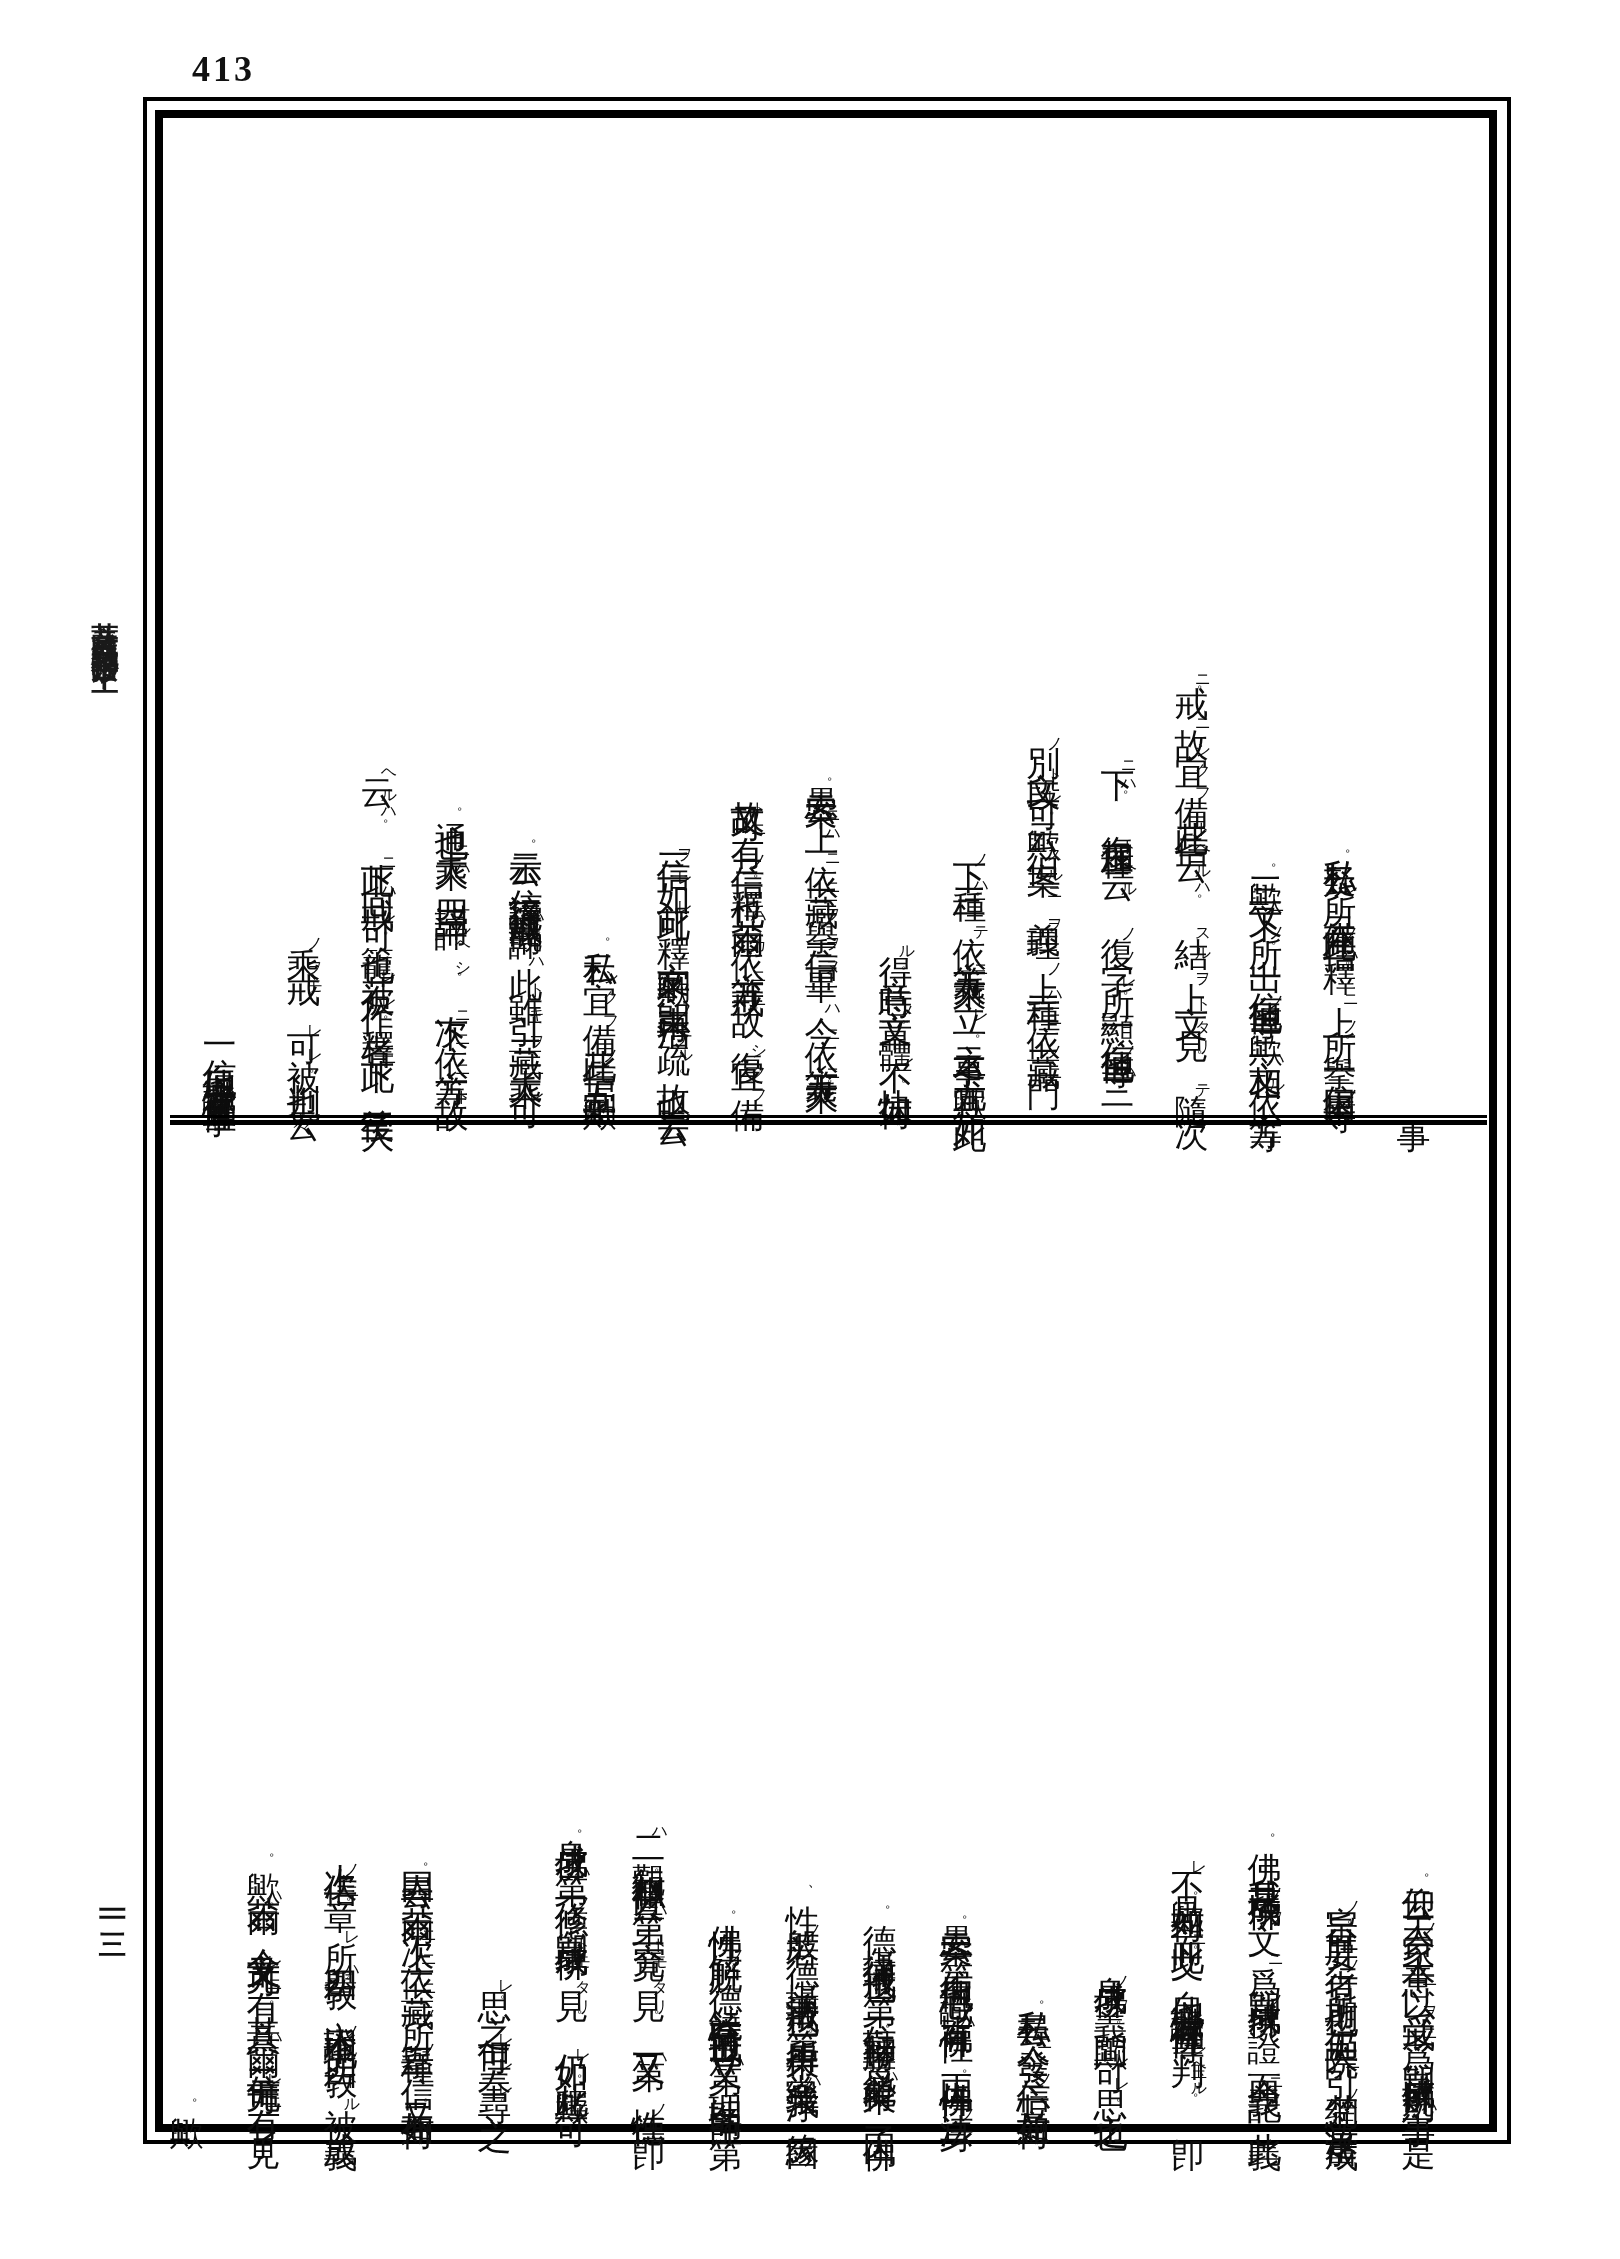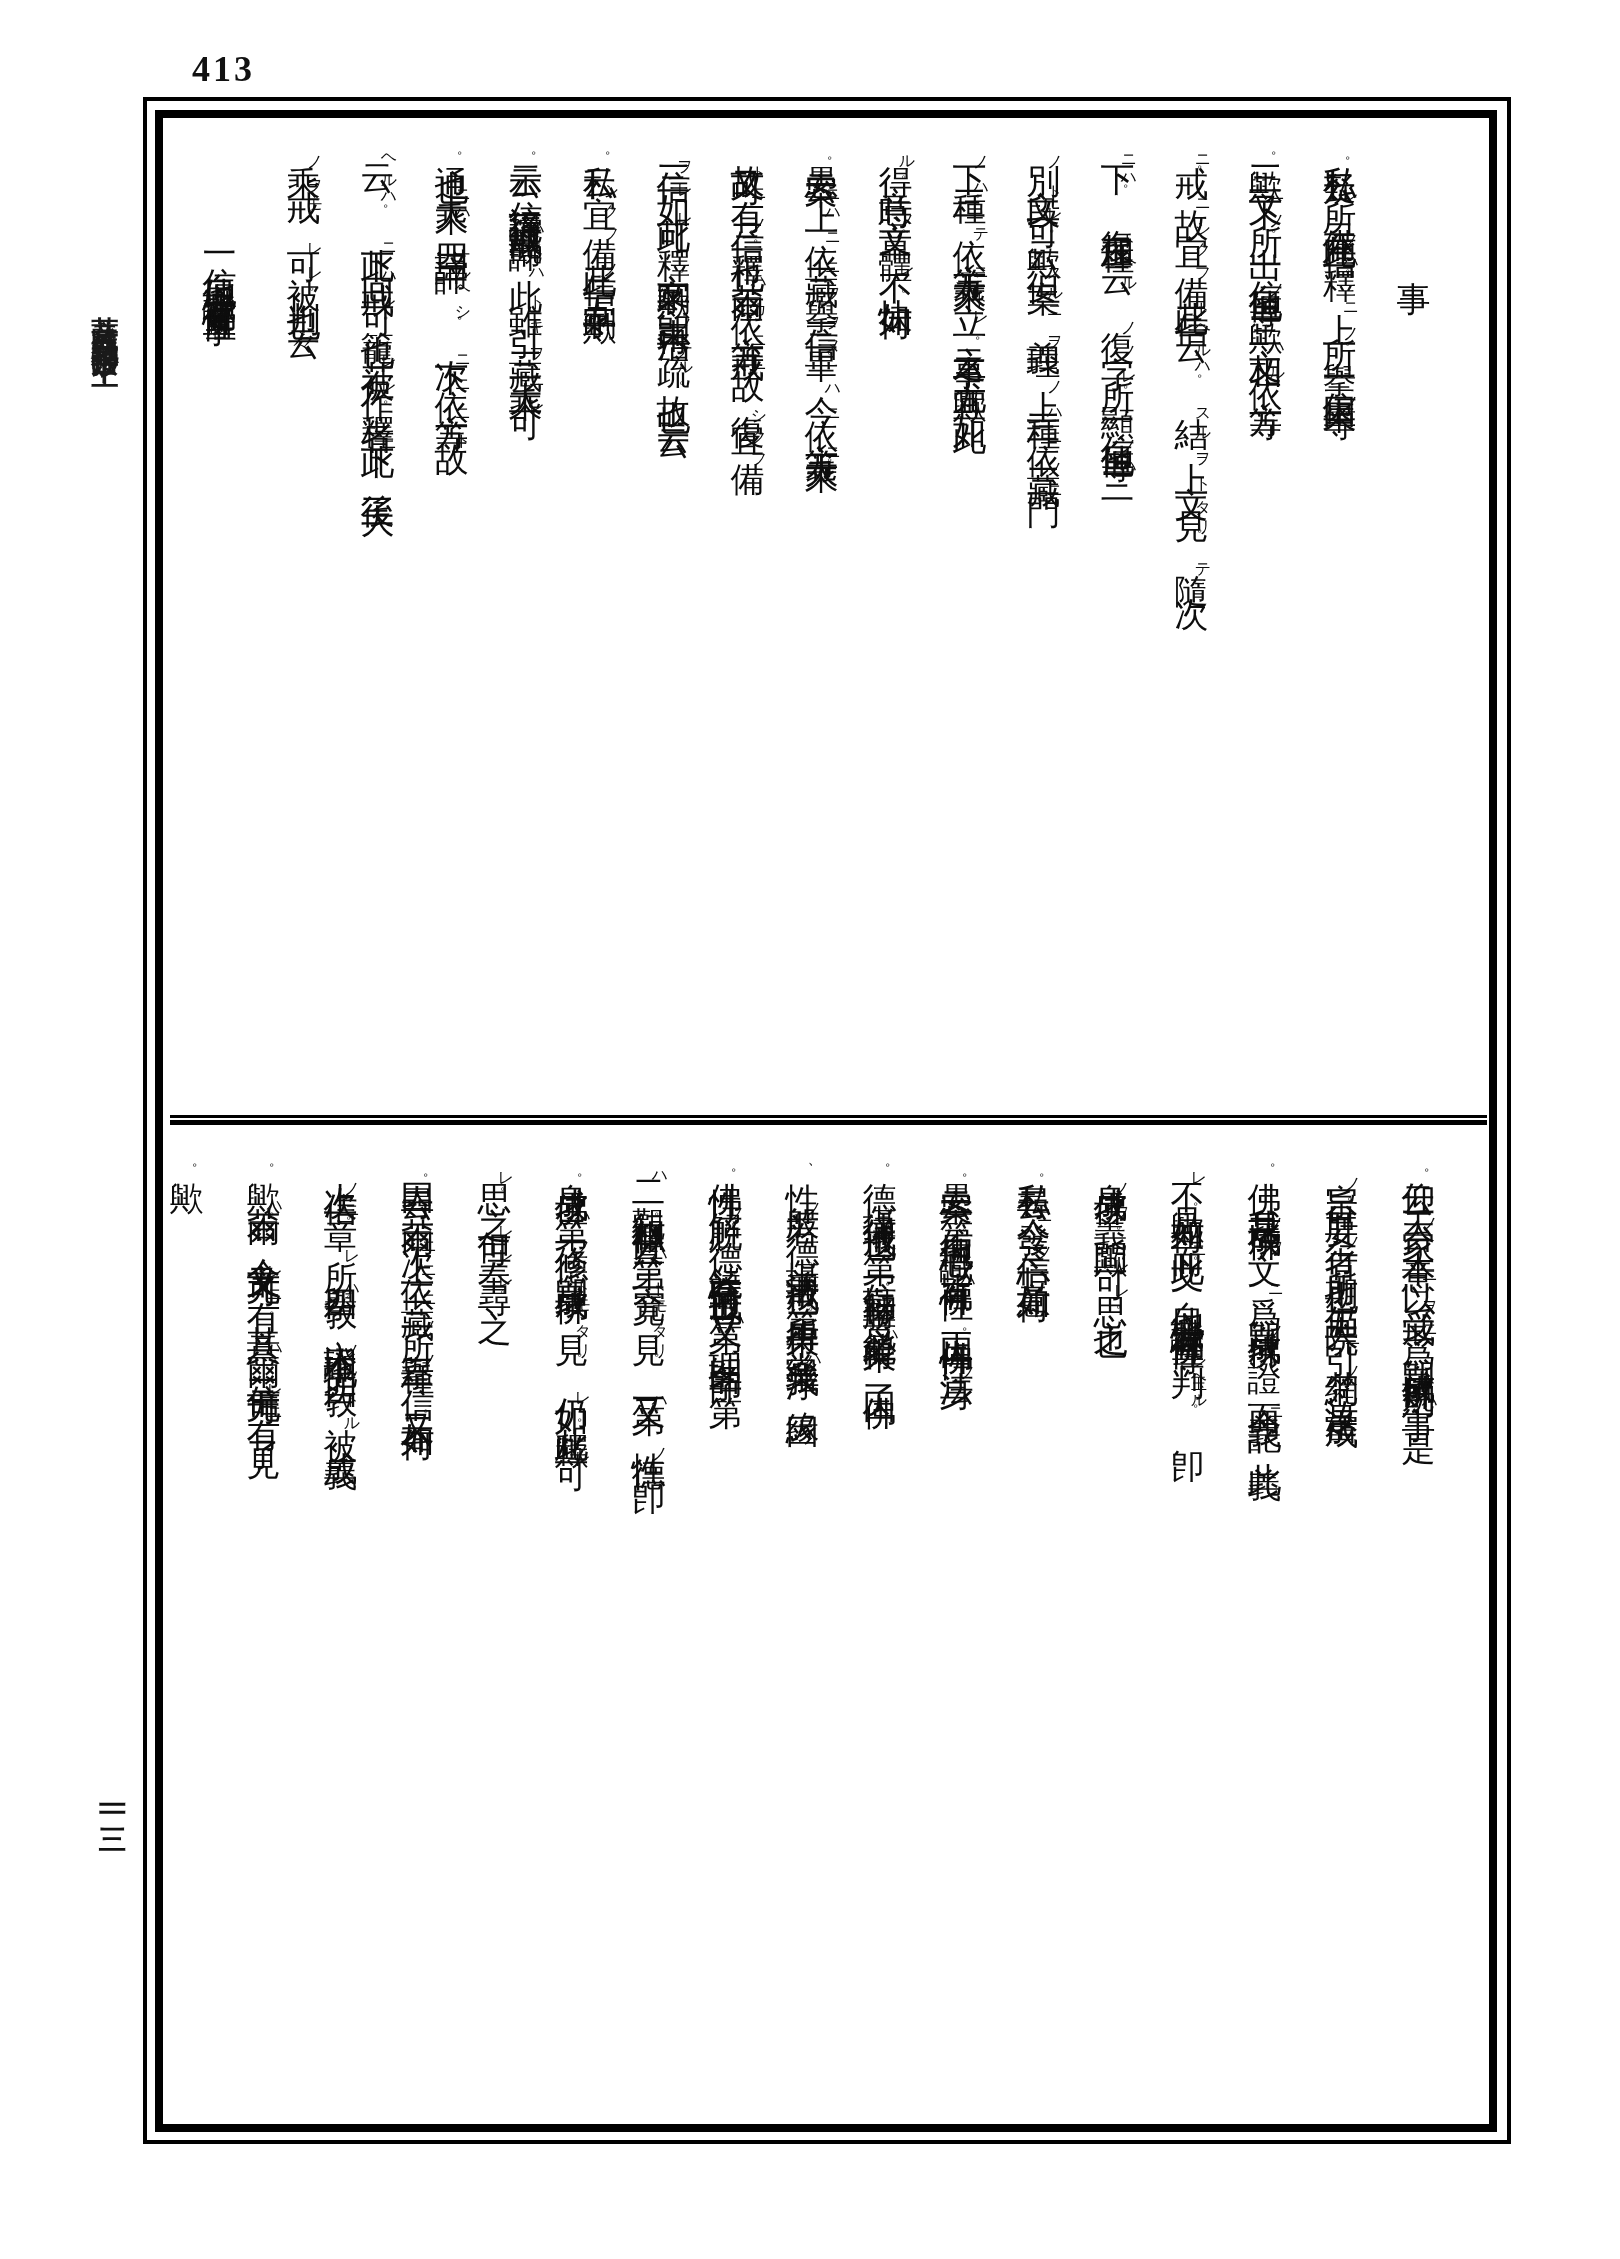--- a/index.html
+++ b/index.html
@@ -3,20 +3,21 @@
 <meta charset="utf-8">
 <style>
   html,body{margin:0;padding:0;background:#e8e8e4;}
   .page{
     position:relative;
     width:1621px;height:2259px;
     background:#ffffff;
     overflow:hidden;
     font-family:"DejaVu Serif","Liberation Serif",serif;
     color:#0d0d0d;
+    text-align:right;
   }
   .page-number{
     position:absolute;left:192px;top:48px;
     font-family:"Liberation Serif","DejaVu Serif",serif;
     font-size:36px;font-weight:bold;letter-spacing:3px;color:#111;
   }
   .frame-outer{
     position:absolute;left:143px;top:97px;
     width:1368px;height:2047px;
     border:4px solid #000;box-sizing:border-box;

